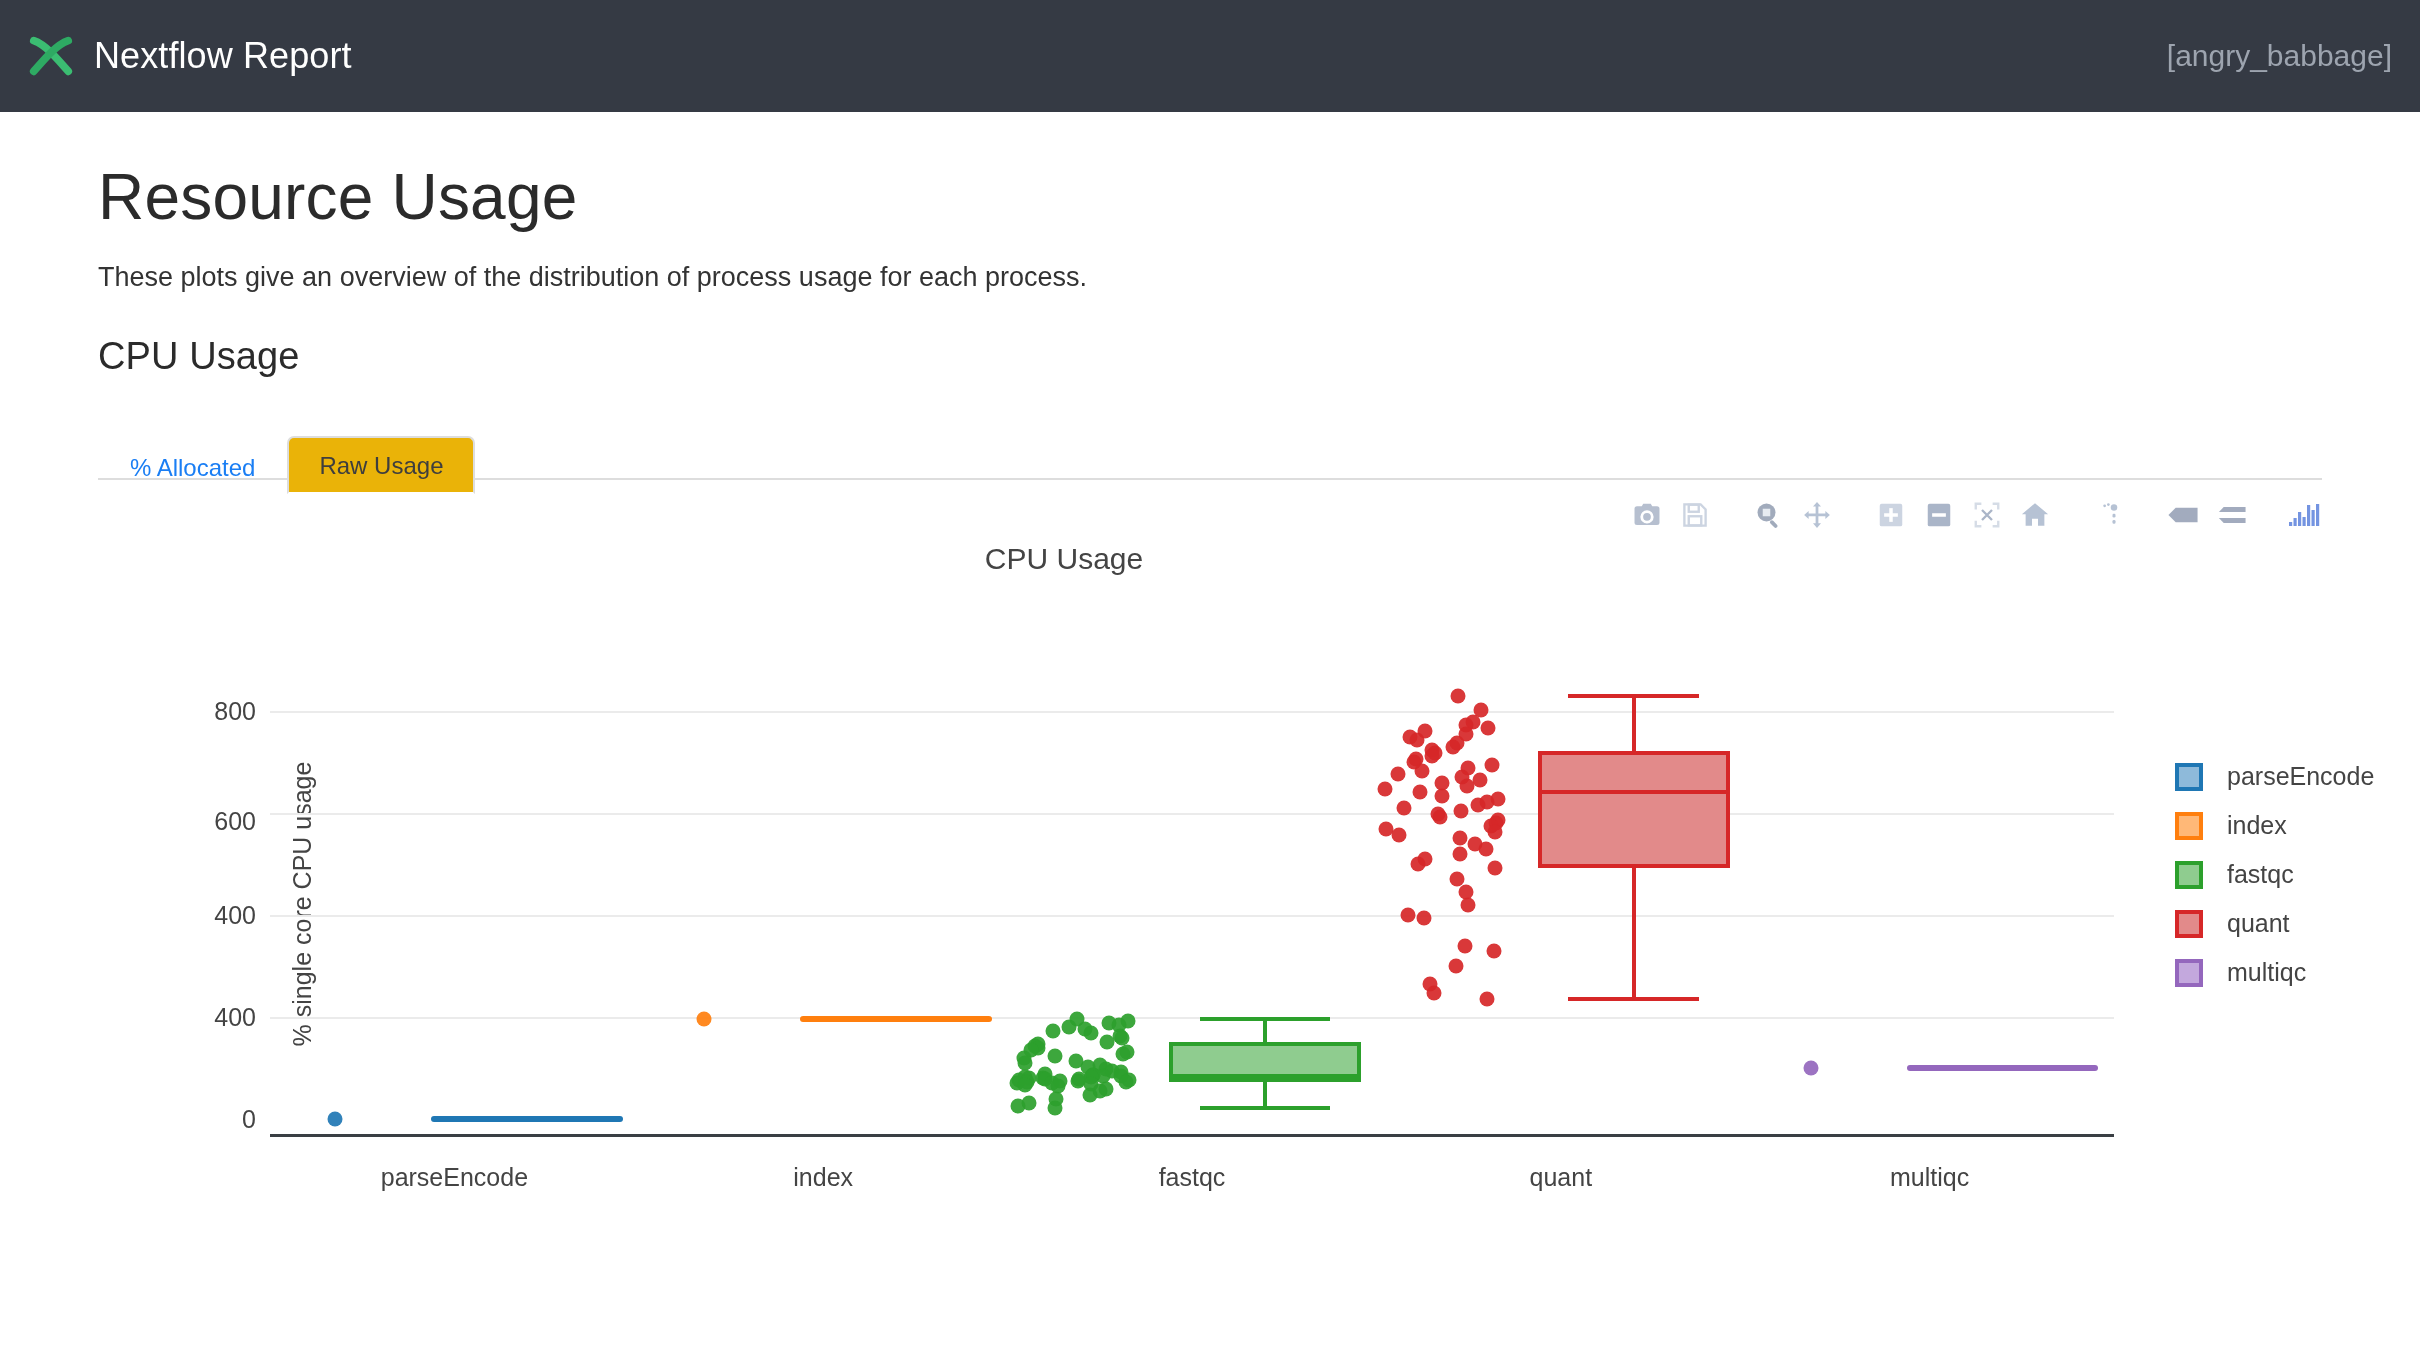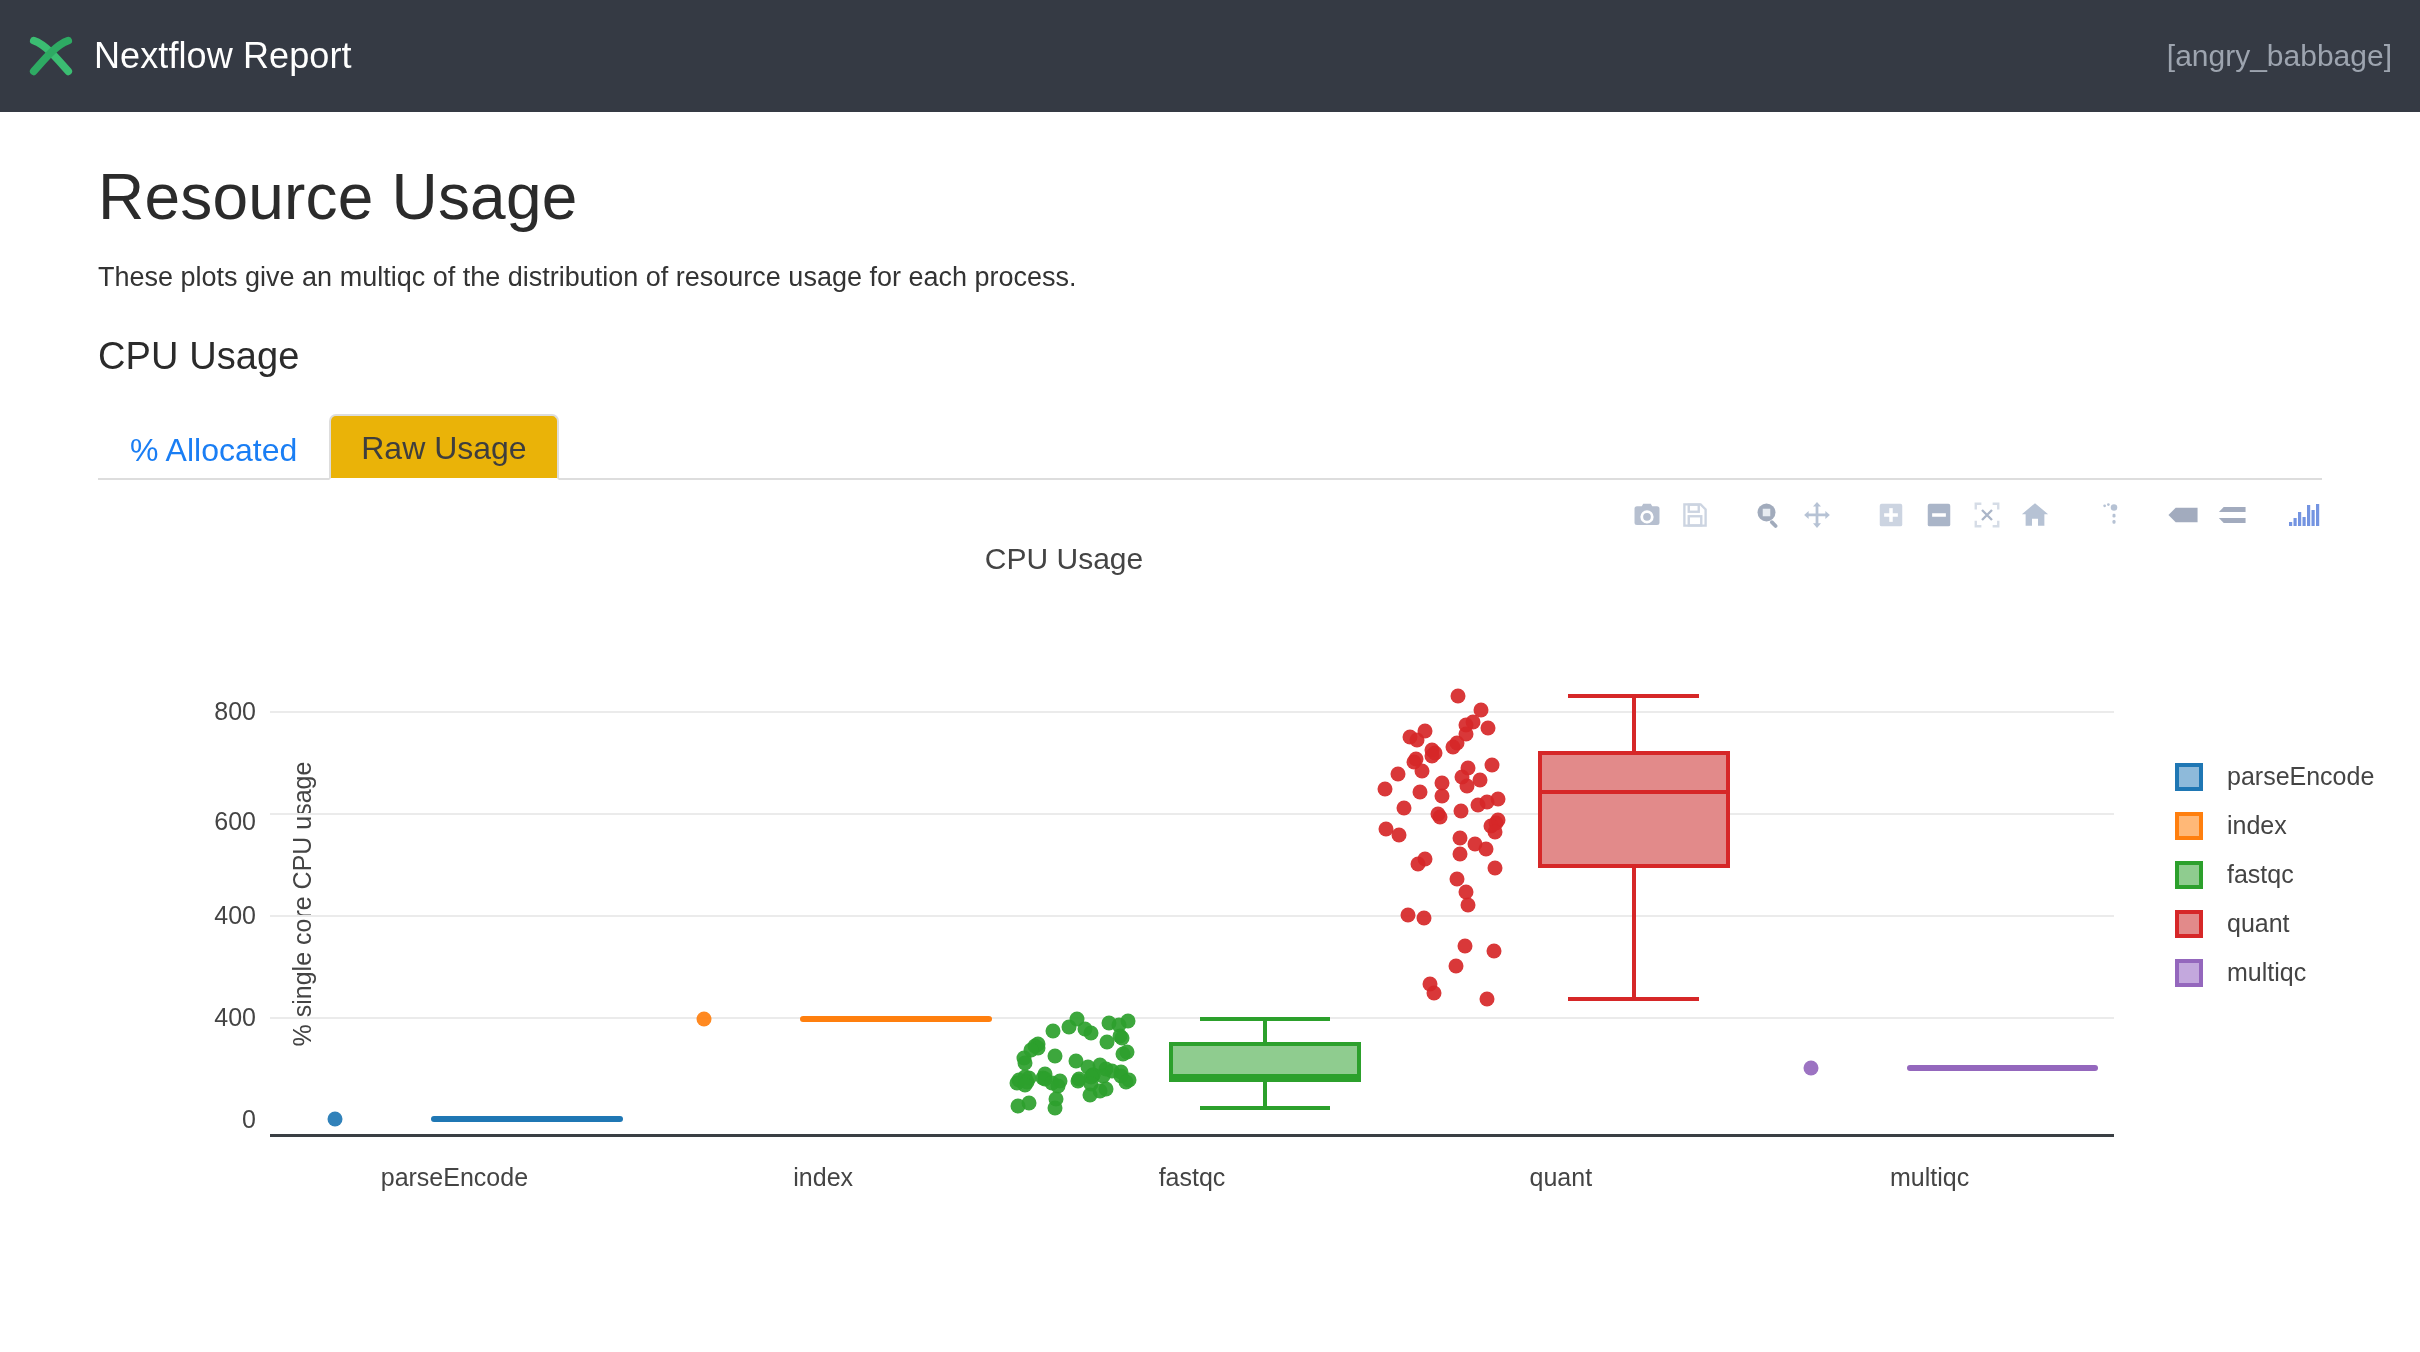--- a/index.html
+++ b/index.html
@@ -68,29 +68,29 @@
 
   
   .tabs {
     margin-top: 28px;
     display: flex;
     align-items: flex-end;
     border-bottom: 2px solid #dddddd;
     height: 74px;
   }
   .tab {
-    font-size: 32px;
+    font-size: 24px;
     padding: 16px 30px 14px 30px;
     line-height: 1;
     cursor: pointer;
     border: 2px solid transparent;
     border-bottom: none;
     border-radius: 7px 7px 0 0;
     position: relative;
-    top: 2px;
+    top: 16px;
     white-space: nowrap;
   }
   .tab.inactive { color: #1a7ef4; }
   .tab.active {
     color: #3e3e3e;
     background: #eab308;
     border-color: #dddddd;
     border-bottom: 2px solid #ffffff;
   }
 
@@ -220,21 +220,21 @@
       <path d="M42 8 C 30 12, 18 26, 6 40" stroke="#2eaa63" stroke-width="8" fill="none" stroke-linecap="round"></path>
     </svg>
     <div class="brand-title">Nextflow Report</div>
   </div>
   <div class="run-name">[angry_babbage]</div>
 </div>
 
 <div class="container">
 
   <h1 class="page-title">Resource Usage</h1>
-  <p class="page-desc">These plots give an multiqc of the distribution of resource usage for each process.</p>
+  <p class="page-desc">These plots give an overview of the distribution of process usage for each process.</p>
   <h2 class="section-title">CPU Usage</h2>
 
   <div class="tabs">
     <div class="tab inactive">% Allocated</div>
     <div class="tab active">Raw Usage</div>
   </div>
 
   <div class="plot-card">
 
     <div class="modebar">

